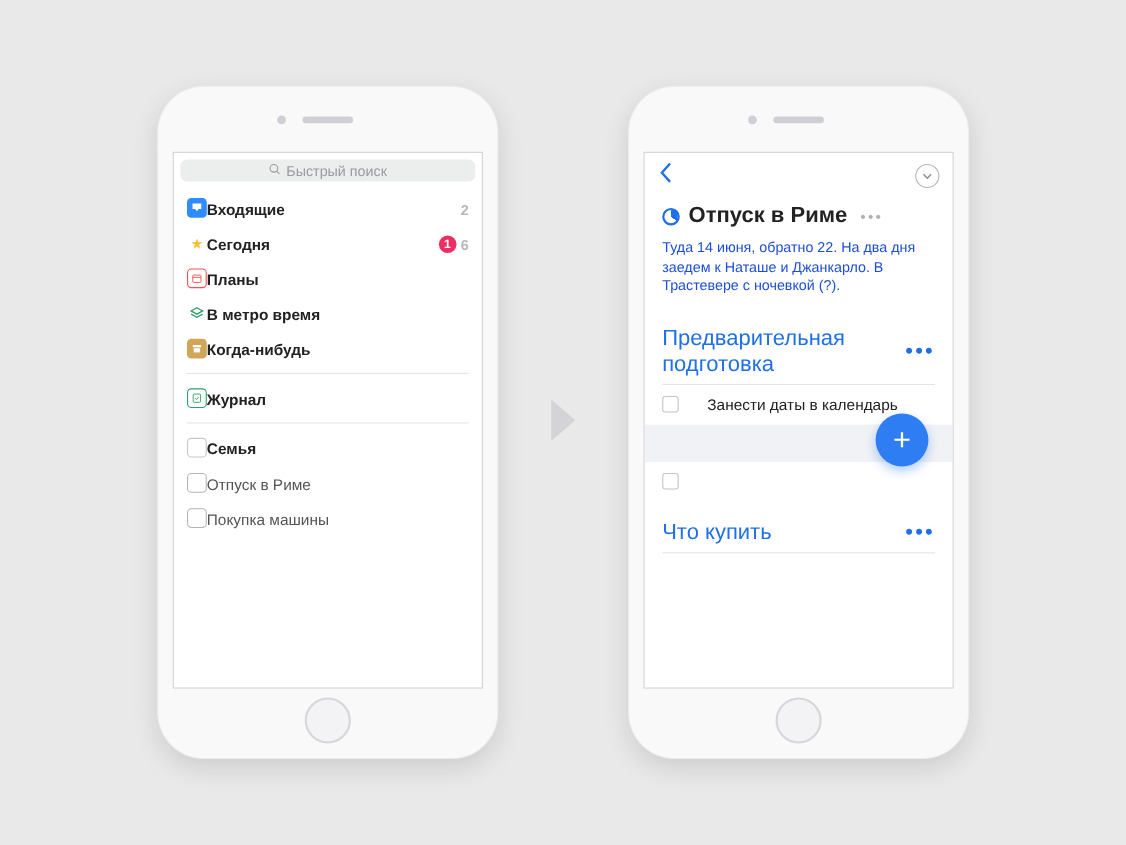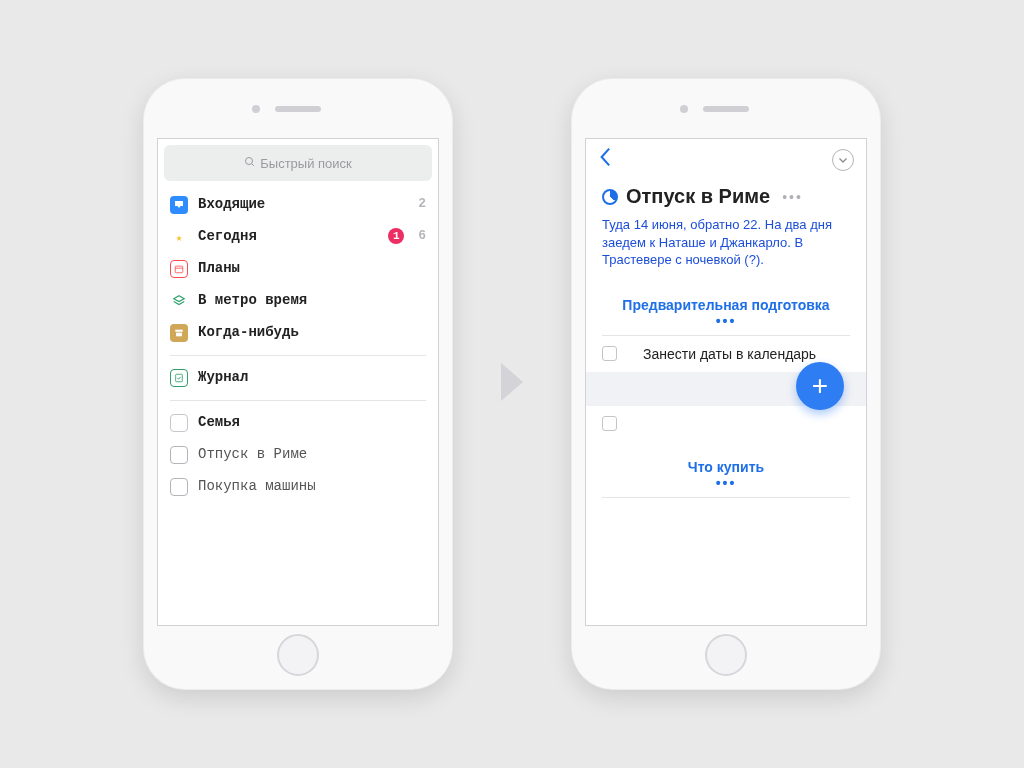--- a/index.html
+++ b/index.html
@@ -37,29 +37,29 @@
   .screen {
     width: 100%; height: 100%;
     background: #fff;
     border: 1px solid #d2d2d6;
     overflow: hidden;
     font-size: 14px; color: #222;
   }
 
   
   .search-bar {
-    margin: 6px 6px 4px 6px; height: 36px;
+    margin: 6px 6px 4px 6px; height: 20px;
     background: #eceded; border-radius: 6px;
     display: flex; align-items: center; justify-content: center;
     color: #9a9aa0; font-size: 13px; gap: 4px;
   }
   .list { padding: 4px 0; }
   .row {
-    display: flex; align-items: flex-start; gap: 10px;
-    padding: 7px 12px; position: relative; font-family: Liberation Mono, monospace;
+    display: flex; align-items: flex-end; 
+    padding: 7px 12px; position: relative;
   }
   .row .icon {
     width: 18px; height: 18px; border-radius: 4px;
     display: inline-flex; align-items: center; justify-content: center;
     font-size: 11px; flex: 0 0 18px;
   }
   .row .label { flex: 1; }
   .row .count { color: #b6b6bc; font-size: 13px; }
   .badge {
     background: #ed2e63; color: #fff; font-size: 11px;
@@ -97,22 +97,22 @@
     background: conic-gradient(#1e6fe8 0 35%, transparent 0);
   }
   .proj-title .t { font-size:20px; font-weight:700; }
   .proj-title .dots { color:#b0b0b6; letter-spacing:2px; margin-left:4px; }
   .proj-notes { color:#1d4ed8; font-size:13px; line-height:1.35; margin-top:8px; }
   .section {
     margin-top:18px; padding: 0 16px;
   }
   .section-head {
     display:flex; align-items:center; justify-content:space-between;
-    color:#1e6fe8; font-weight:700; font-size:14px;
-    border-bottom:1px solid #e5e5e8; padding-bottom:6px;flex-direction:column;
+    color:#1e6fe8; font-weight:400; font-size:20px;
+    border-bottom:1px solid #e5e5e8; padding-bottom:6px;
   }
   .section-head .dots { color:#1e6fe8; letter-spacing:2px; }
   .task {
     display:flex; align-items:center; gap:26px;
     padding:10px 16px; font-size:14px;
   }
   .task .box {
     width:15px;height:15px;border:1.5px solid #c4c4ca;border-radius:3px;flex:0 0 15px;
   }
   .ghost-row { height:34px; background:#f1f2f5; margin:0; position:relative; }

